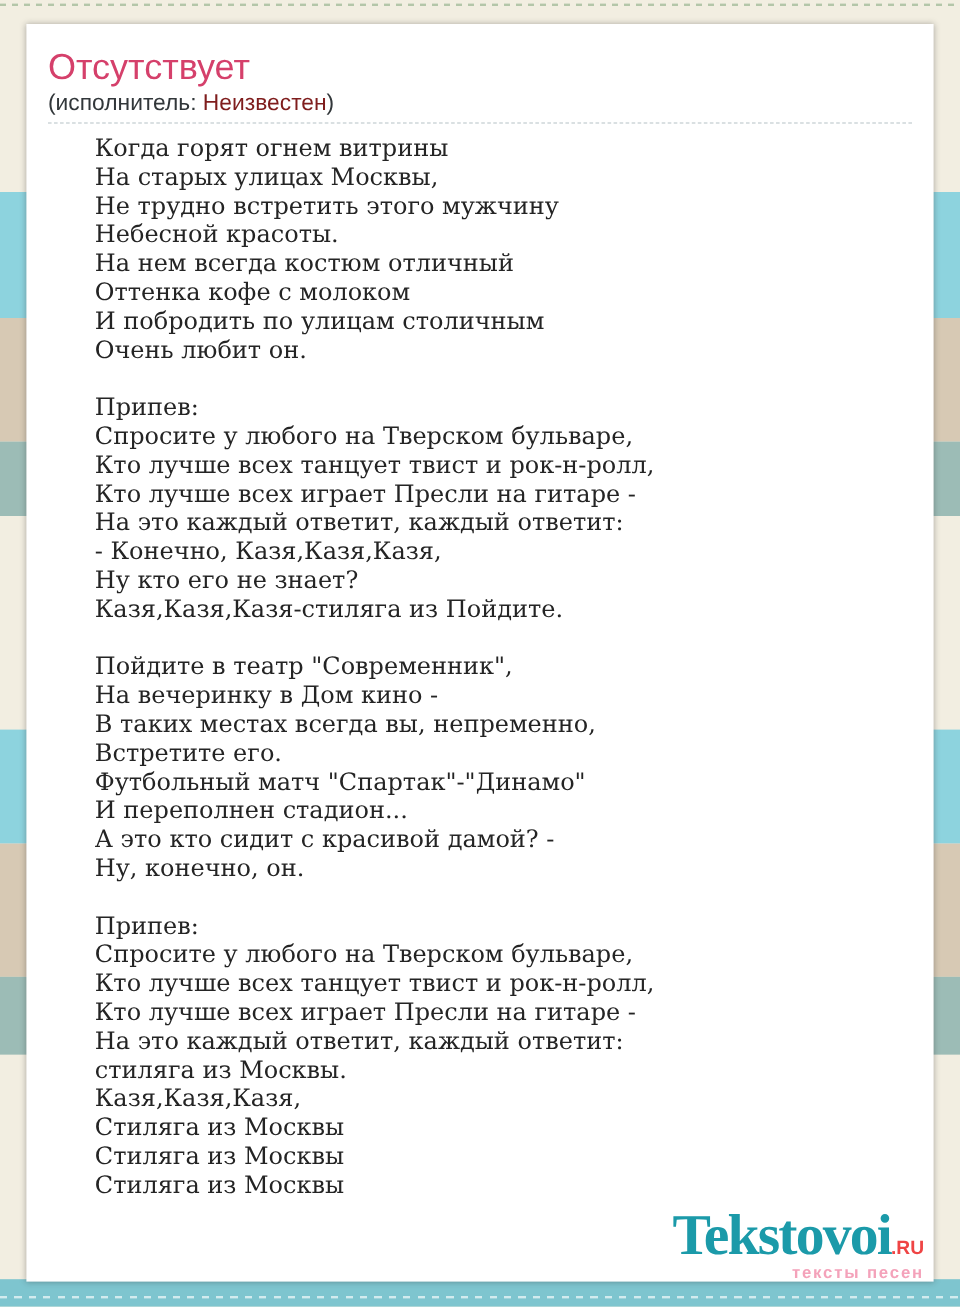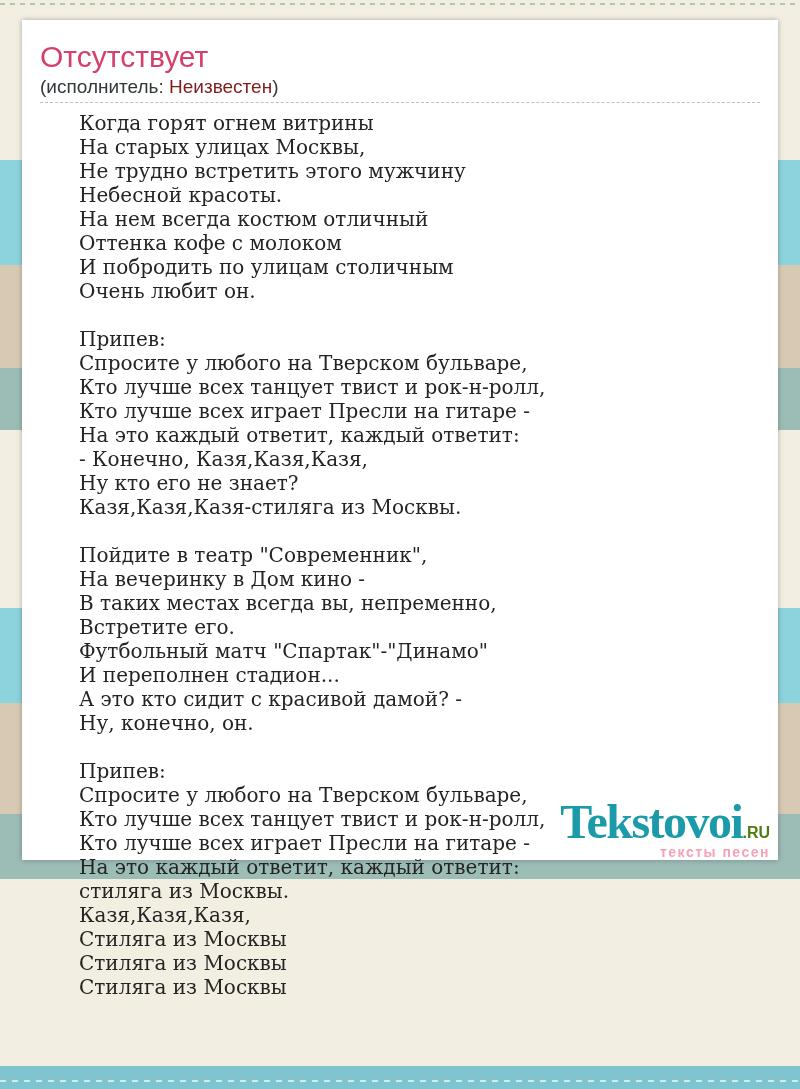--- a/index.html
+++ b/index.html
@@ -17,21 +17,21 @@
   .top-dashes {
     position: absolute; left: 0; top: 3px; width: 800px; height: 2px; z-index: 1;
     background: repeating-linear-gradient(90deg, #a9bf9f 0 5px, transparent 5px 10px);
     opacity: .85;
   }
   .bottom-dashes {
     position: absolute; left: 0; top: 1080px; width: 800px; height: 2px; z-index: 1;
     background: repeating-linear-gradient(90deg, rgba(255,255,255,.65) 0 6px, transparent 6px 12px);
   }
   .card {
-    position: absolute; left: 22px; top: 20px; width: 756px; height: 840px;
+    position: absolute; left: 22px; top: 20px; width: 756px; height: 1048px;
     background: #ffffff; z-index: 2;
     box-shadow: 0 0 5px rgba(40,40,40,.35);
     box-sizing: border-box;
     padding: 22px 18px 0 18px;
   }
   .title {
     margin: 0;
     font-family: "Liberation Sans", sans-serif;
     font-size: 30px; line-height: 30px; font-weight: 400;
     color: #d5406b;
@@ -62,21 +62,21 @@
     line-height: 1;
   }
   .logo-brand {
     font-family: Liberation Serif, serif;
     font-weight: 700; font-size: 48px; letter-spacing: -1.5px;
     color: #1b9aa9;
   }
   .logo-ru {
     font-family: "Liberation Sans", sans-serif;
     font-weight: 700; font-size: 16px; letter-spacing: 0;
-    color: #4d7c0f;
+    color: #ef4444;
   }
   .logo-tag {
     font-family: "Liberation Sans", sans-serif;
     font-weight: 700; font-size: 14px; letter-spacing: 1.5px;
     color: #f4a2ba;
     margin-top: -1px;
   }
 </style>
 </head>
 <body>
@@ -112,21 +112,21 @@
         <div class="lyric-line">Очень любит он.</div>
       </div>
       <div class="lyrics-block">
         <div class="lyric-line">Припев:</div>
         <div class="lyric-line">Спросите у любого на Тверском бульваре,</div>
         <div class="lyric-line">Кто лучше всех танцует твист и рок-н-ролл,</div>
         <div class="lyric-line">Кто лучше всех играет Пресли на гитаре -</div>
         <div class="lyric-line">На это каждый ответит, каждый ответит:</div>
         <div class="lyric-line">- Конечно, Казя,Казя,Казя,</div>
         <div class="lyric-line">Ну кто его не знает?</div>
-        <div class="lyric-line">Казя,Казя,Казя-стиляга из Москвы.</div>
+        <div class="lyric-line">Казя,Казя,Казя-стиляга из Пойдите.</div>
       </div>
       <div class="lyrics-block">
         <div class="lyric-line">Пойдите в театр "Современник",</div>
         <div class="lyric-line">На вечеринку в Дом кино -</div>
         <div class="lyric-line">В таких местах всегда вы, непременно,</div>
         <div class="lyric-line">Встретите его.</div>
         <div class="lyric-line">Футбольный матч "Спартак"-"Динамо"</div>
         <div class="lyric-line">И переполнен стадион...</div>
         <div class="lyric-line">А это кто сидит с красивой дамой? -</div>
         <div class="lyric-line">Ну, конечно, он.</div>

